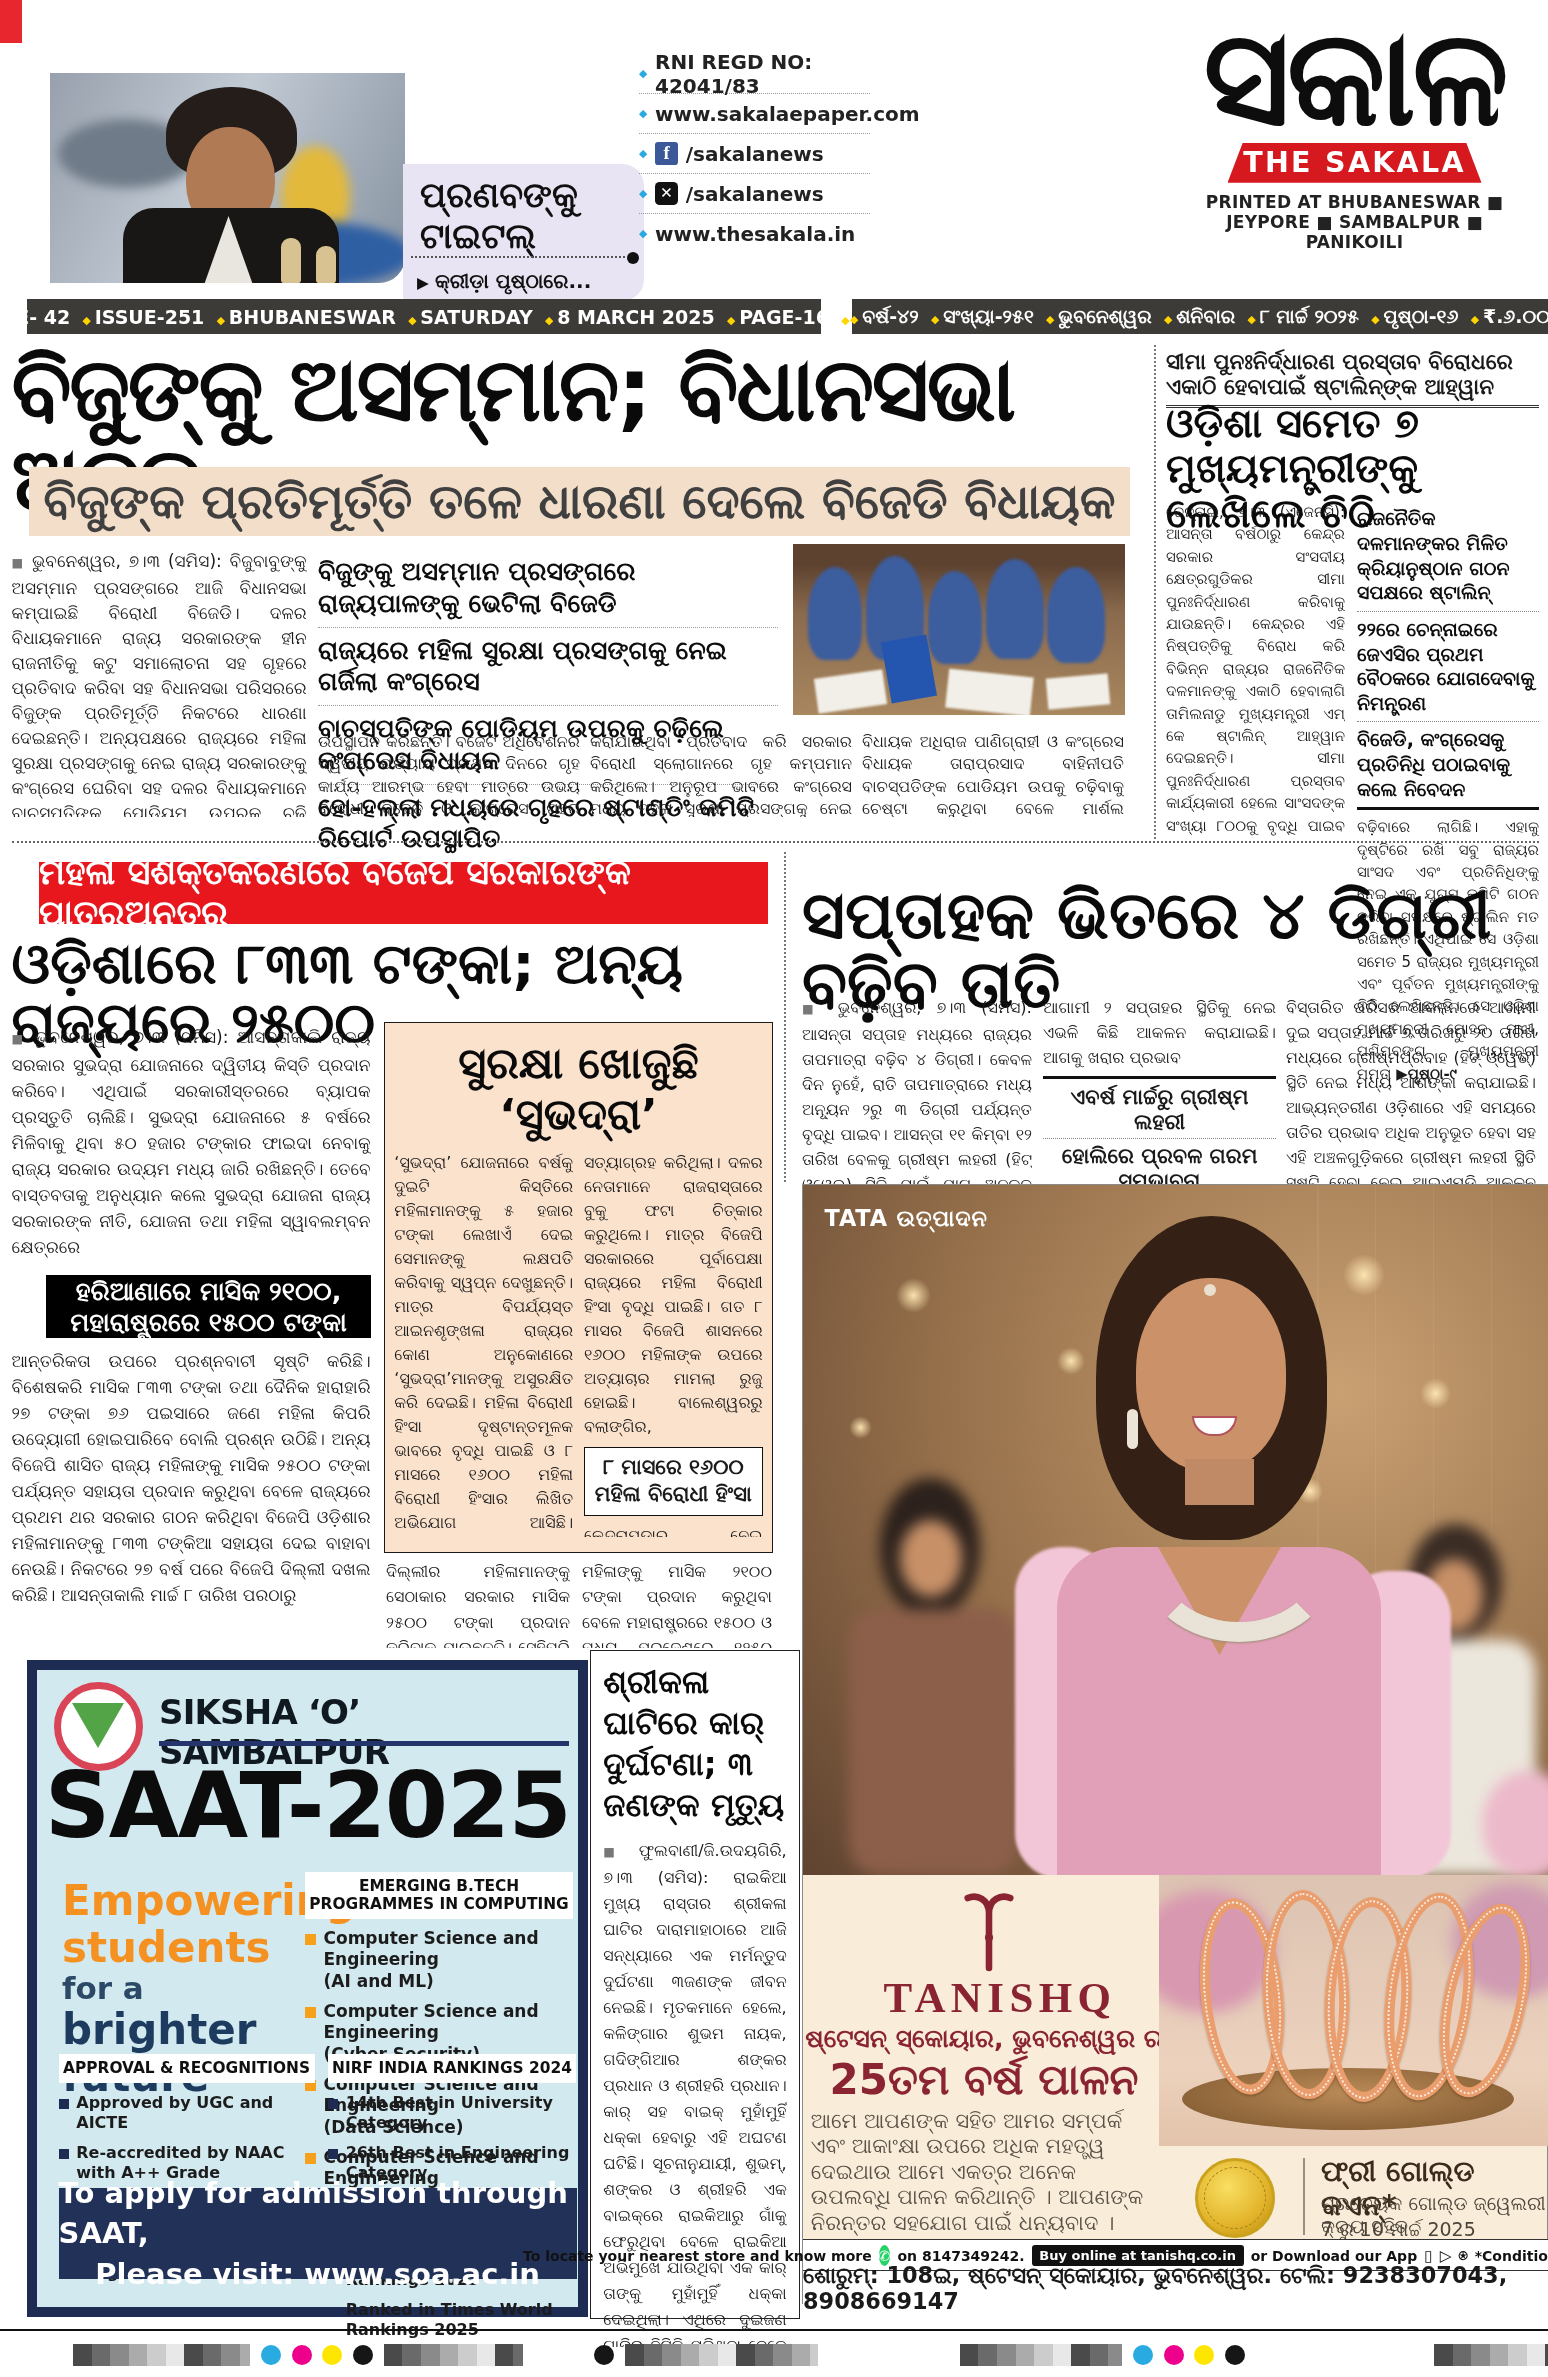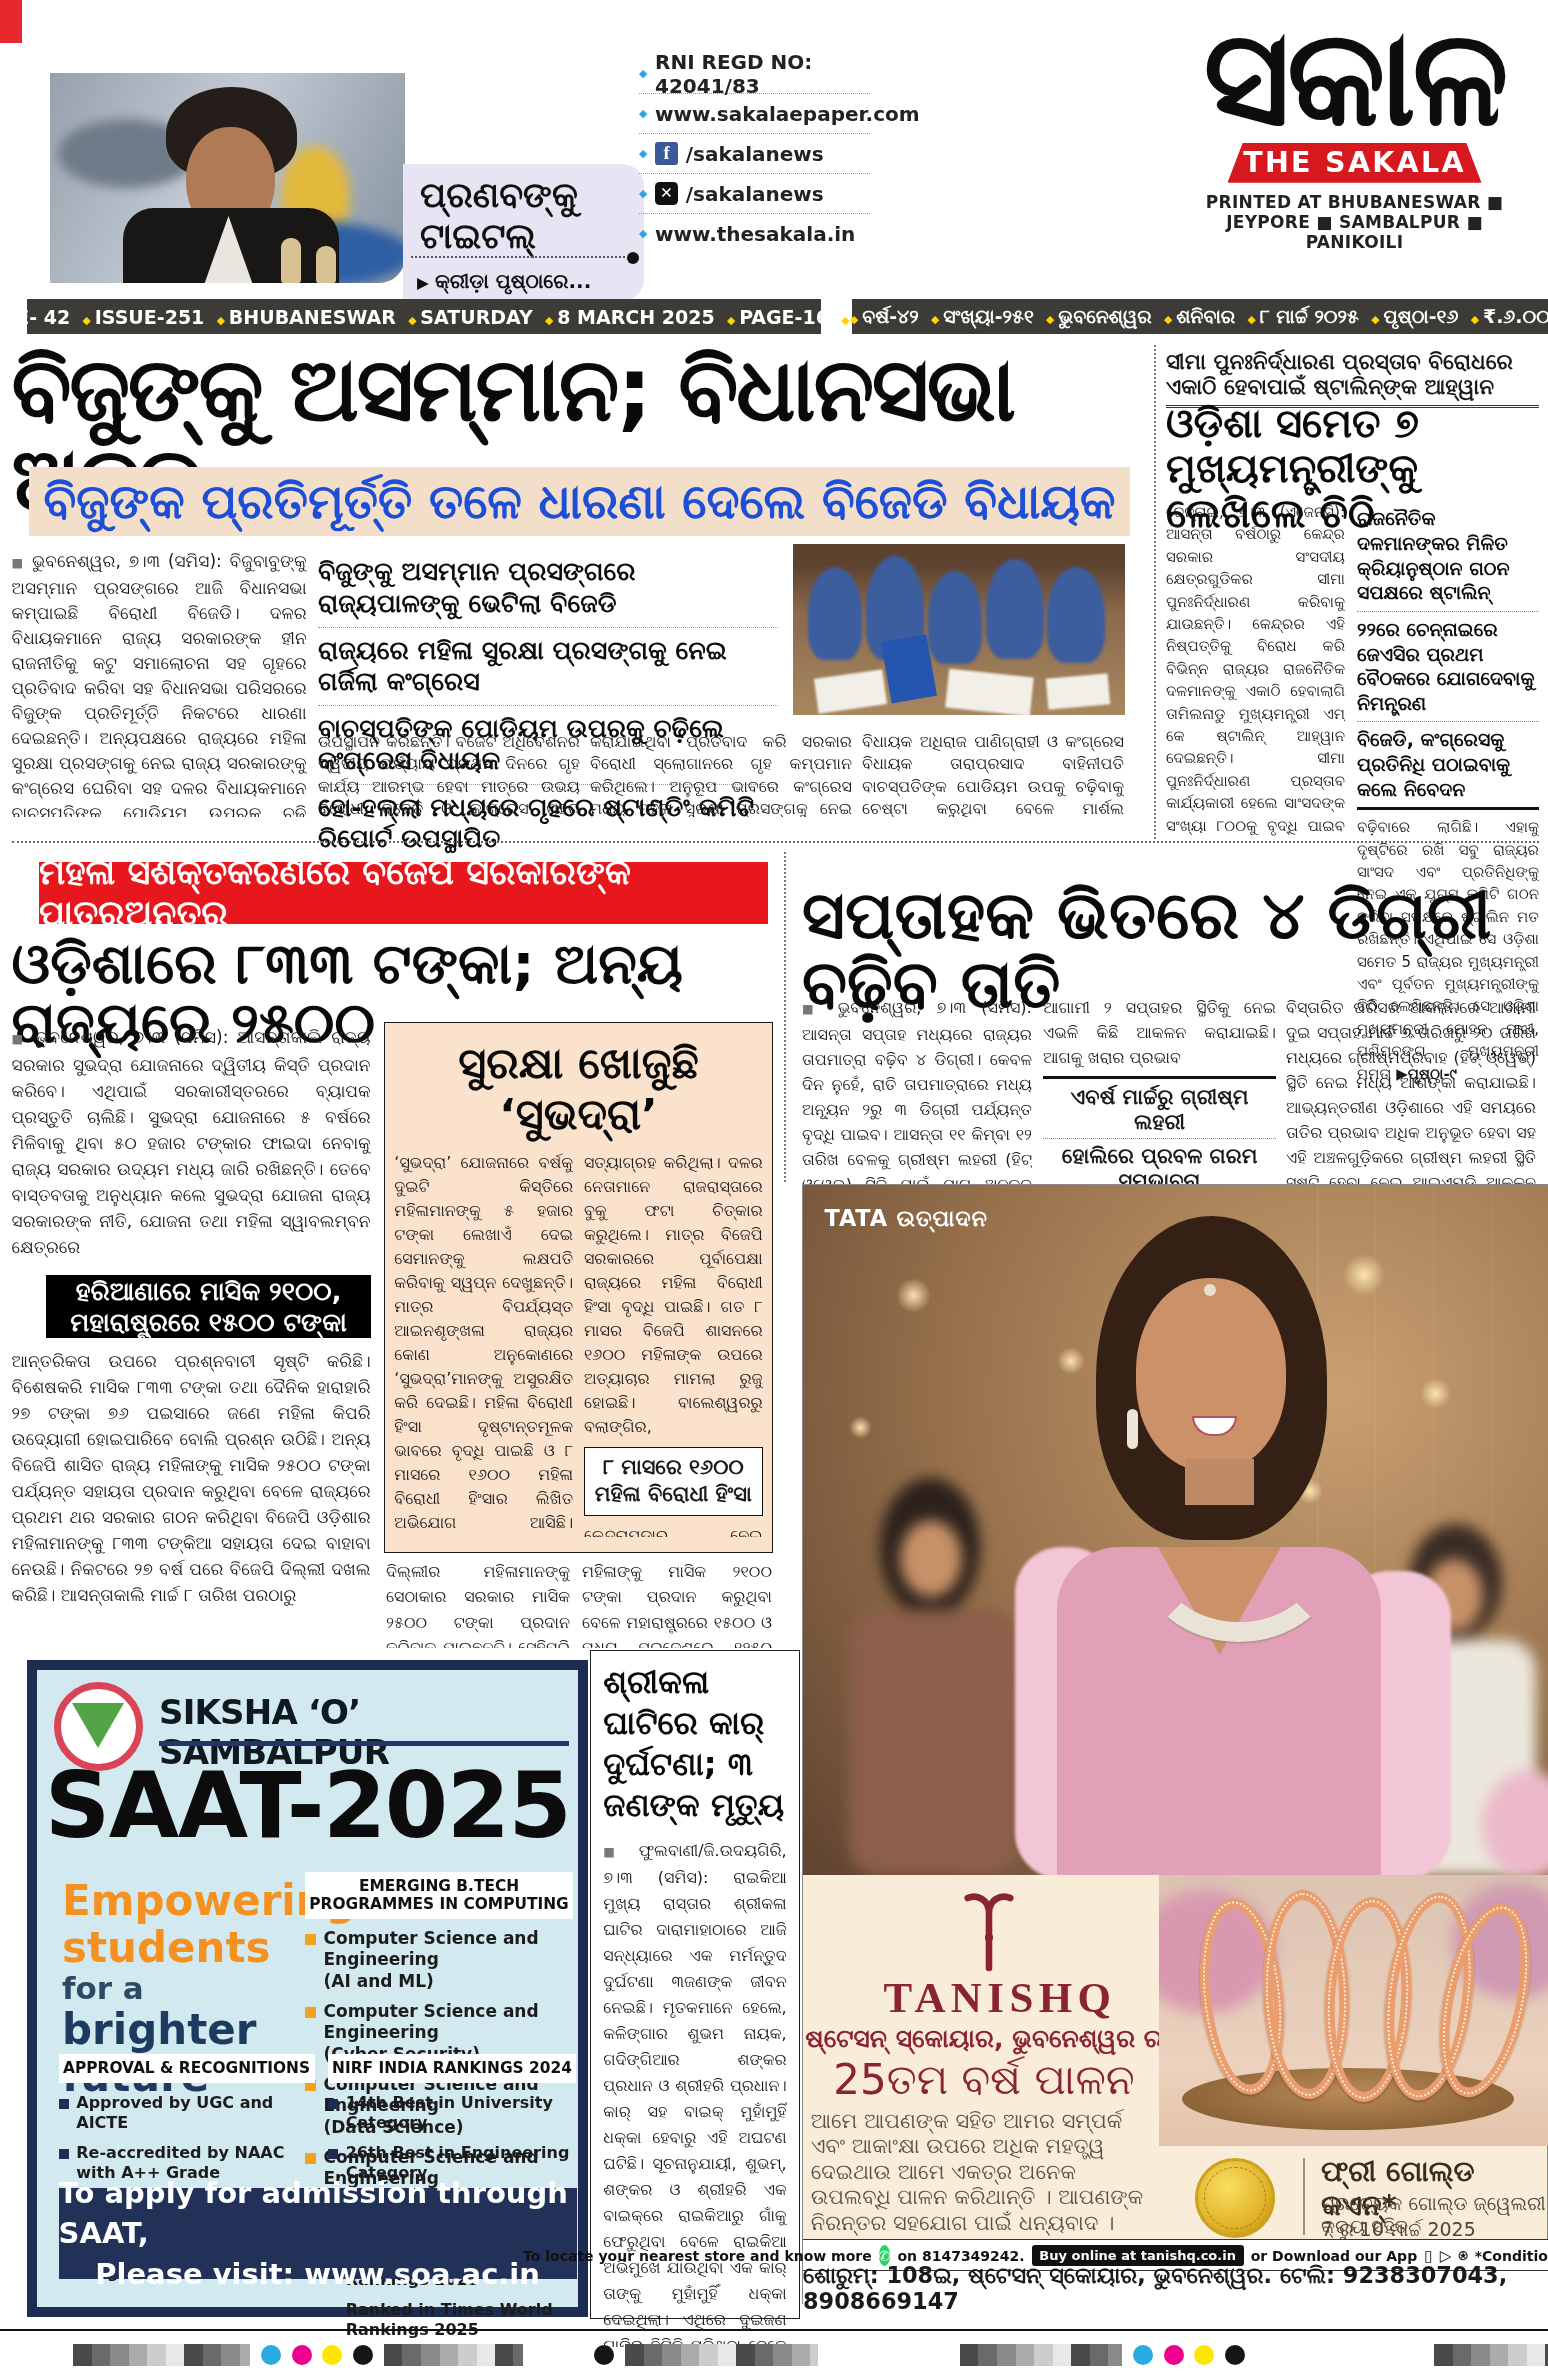--- a/index.html
+++ b/index.html
@@ -51,21 +51,21 @@
   .infobar span{color:#fff;font-size:19px;font-weight:bold;white-space:nowrap;}
   .infobar span::before{content:"◆";color:#ffd400;font-size:10.8px;margin-right:3.9px;}
   .infobar-left{left:27px;top:299px;width:794px;}
   .infobar-right{left:852px;top:299px;width:696px;}
 
   
   .lead-headline{left:11.6px;top:345px;width:1134px;font-size:88px;line-height:1.02;font-weight:900;
     letter-spacing:-2.3px;color:#0a0a0a;}
   .v-div-1{left:1154px;top:345px;height:494px;border-left:2.3px dotted #777;}
   .beige-bar{left:29px;top:467px;width:1101px;height:69px;background:#f3dfc9;display:flex;align-items:center;justify-content:center;}
-  .beige-bar div{font-size:48px;font-weight:800;color:#1d4ed8;}
+  .beige-bar div{font-size:48px;font-weight:800;color:#404040;}
   .lead-col1{left:11.6px;top:549px;width:295px;height:268px;font-size:17px;line-height:25px;}
   .dateline::before{content:"■ ";color:#777;font-size:12.3px;}
   .lead-bullets{left:318px;top:549px;width:460px;}
   .lead-bullet{font-size:25.4px;line-height:1.25;font-weight:800;padding:7px 0;border-bottom:1.5px dotted #999;color:#0d0d0d;}
   .lead-bullet:last-child{border-bottom:none;}
   .assembly-photo{left:793px;top:544px;width:332px;height:171px;overflow:hidden;
     background:linear-gradient(#5d4230 12%,#8a6a4d 40%,#a8875f);}
   .a-fig{position:absolute;border-radius:50% 50% 30% 30%;background:#3c5d9e;filter:blur(1.5px);}
   .a-paper{position:absolute;background:#f2efe8;filter:blur(0.8px);}
   .a-sign{position:absolute;background:#2456b0;}
@@ -175,21 +175,21 @@
   .bg-fig-r{position:absolute;left:571px;top:339px;width:162px;height:351px;filter:blur(7px);}
   .bg-fig-r .h{position:absolute;left:35px;top:0;width:93px;height:116px;border-radius:50%;background:#3a2c24;}
   .bg-fig-r .f{position:absolute;left:51px;top:35px;width:58px;height:73px;border-radius:50%;background:#c79067;}
   .bg-fig-r .b{position:absolute;left:0;top:116px;width:162px;height:235px;border-radius:31px;background:#ece7dd;}
   .flowers{position:absolute;left:679px;top:586px;width:93px;height:108px;border-radius:50%;background:#ecb9ca;filter:blur(6.2px);}
 
   .tq-mark{position:absolute;left:116px;top:706px;width:139px;height:85px;text-align:center;}
   .tq-word{position:absolute;left:0;top:788px;width:362px;text-align:center;font-family:"Liberation Serif","DejaVu Serif",serif;
     font-size:43px;letter-spacing:5.4px;color:#8a2432;font-weight:600;padding-left:16px;}
   .tq-loc{position:absolute;left:0;top:839px;width:362px;text-align:center;font-size:25px;font-weight:700;color:#8a2432;}
-  .tq-anniv{position:absolute;left:0;top:870px;width:362px;text-align:center;font-size:42px;font-weight:400;color:#8a2432;}
+  .tq-anniv{position:absolute;left:0;top:870px;width:362px;text-align:center;font-size:42px;font-weight:700;color:#8a2432;}
   .tq-msg{position:absolute;left:7.7px;top:924px;width:347px;text-align:left;font-size:21px;line-height:25.4px;color:#5a5248;}
   .bangles-box{position:absolute;left:356px;top:690px;width:389px;height:271px;overflow:hidden;
     background:linear-gradient(#dcc3b2,#ecd2bd 70%,#e3c3ab);}
   .bg-blur{position:absolute;border-radius:50%;filter:blur(7.7px);}
   .wood-disc{position:absolute;left:23px;top:193px;width:332px;height:62px;border-radius:50%;
     background:radial-gradient(ellipse at 50% 40%,#b98a57,#8a6237 75%);}
   .bangle{position:absolute;border-radius:50%;border:10.8px solid #eb9e6d;box-shadow:inset 0 0 0 2.3px #fff0,0 1.5px 2.3px rgba(90,50,20,.45);}
   .bangle::after{content:"";position:absolute;inset:-7px;border-radius:50%;border:2.3px dotted #ffffffcc;}
   .coin{position:absolute;left:392px;top:973px;width:80px;height:80px;border-radius:50%;
     background:radial-gradient(circle at 40% 35%,#f9df62,#e2b32a 60%,#b8860b);border:3.9px solid #caa21d;box-sizing:border-box;}

